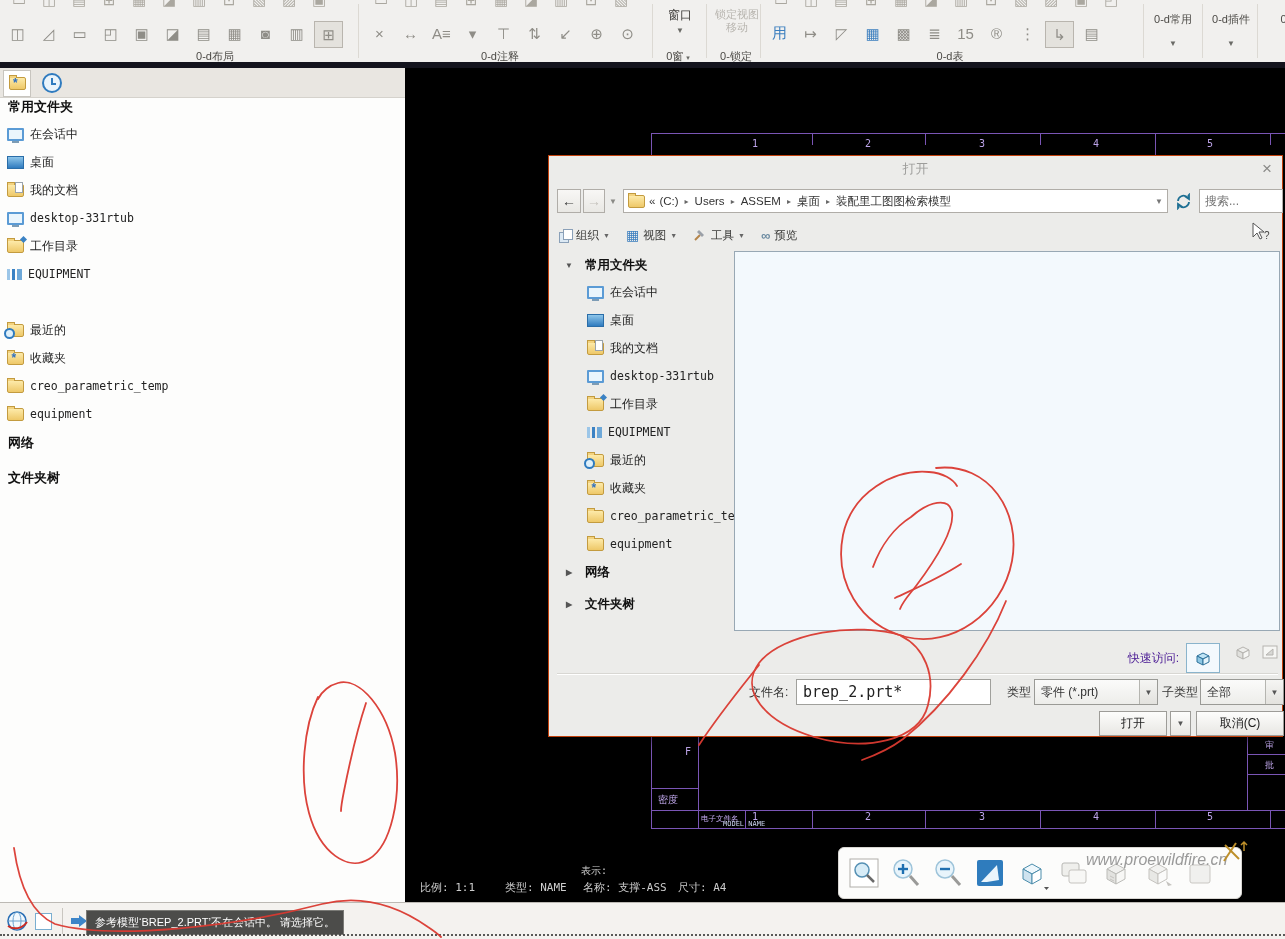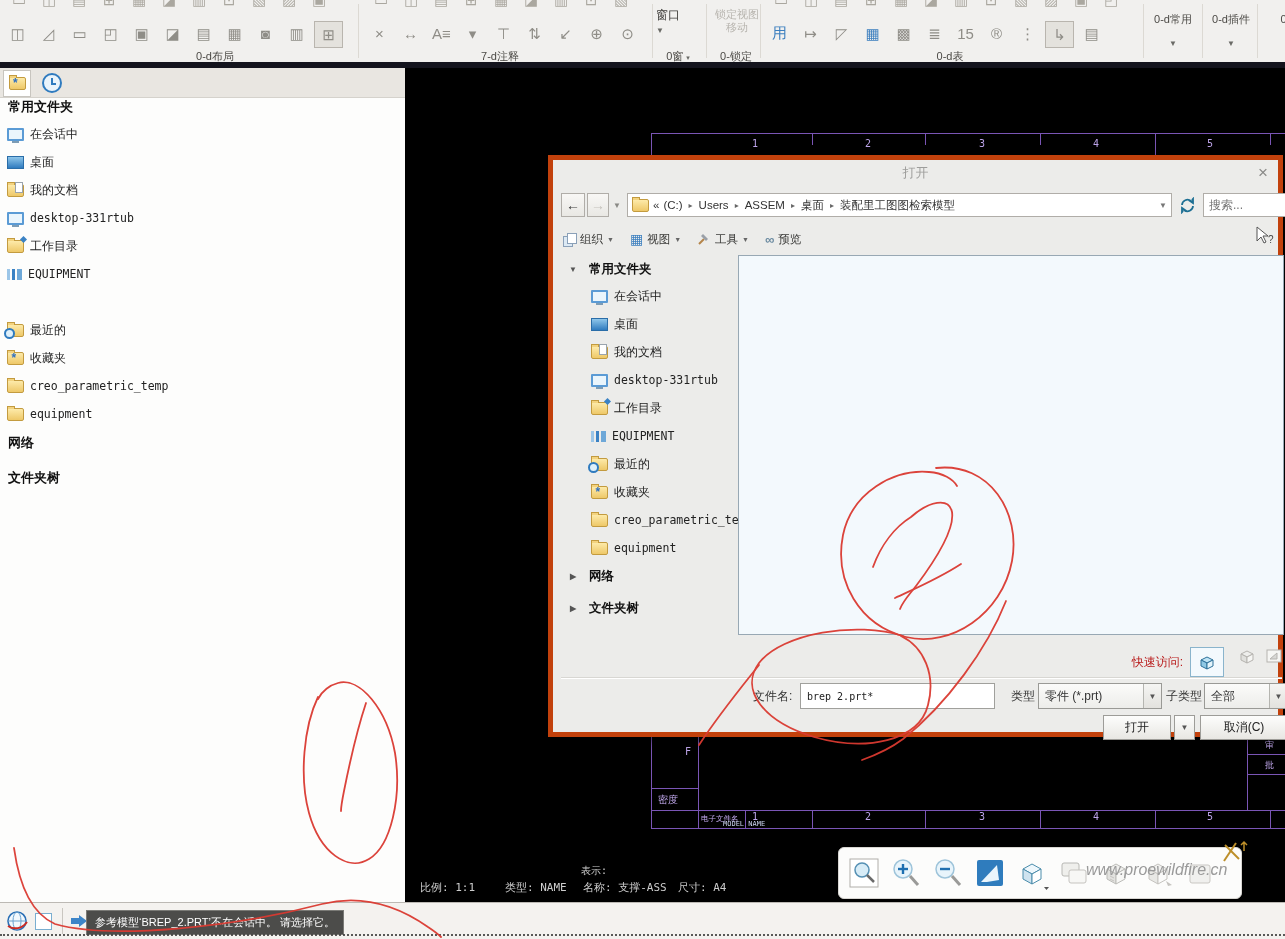--- a/index.html
+++ b/index.html
@@ -9,21 +9,21 @@
   #ribbon{position:absolute;left:0;top:0;width:1285px;height:68px;background:#f1f0ee;overflow:hidden;}
   .rdecorow{position:absolute;top:-9px;height:22px;display:flex;overflow:hidden;}
   .rdeco{width:30px;text-align:center;font-size:15px;color:#aaa79f;}
   .ricons{position:absolute;top:21px;display:flex;gap:4px;}
   .ric{width:27px;height:25px;display:flex;align-items:center;justify-content:center;font-size:15px;color:#8f8d87;}
   .ric.blue{color:#3c7fbf;}
   .ric.boxed{background:#e4e2dd;border:1px solid #b9b5ae;}
   .rlabel{position:absolute;top:49px;font-size:11px;color:#4c4a46;transform:translateX(-50%);white-space:nowrap;}
   .rlabel .mini{font-size:7px;color:#6a6a66;}
   .rsep{position:absolute;top:4px;width:1px;height:54px;background:#dcd9d3;}
-  .rwin{position:absolute;left:656px;top:7px;width:48px;font-size:12px;color:#3f3d3a;cursor:default;}
+  .rwin{position:absolute;left:656px;top:7px;width:48px;text-align:center;font-size:12px;color:#3f3d3a;cursor:default;}
   .rwin .dd{display:block;font-size:8px;color:#6a6a66;margin-top:2px;}
   .rlock{position:absolute;left:712px;top:8px;width:50px;font-size:11px;line-height:13px;color:#b7b4ae;text-align:center;}
   .rcoll{position:absolute;top:12px;width:54px;text-align:center;font-size:11px;color:#4c4a46;}
   .rcoll .dd{display:block;font-size:8px;color:#6a6a66;margin-top:12px;}
   #ribbon-edge{position:absolute;left:0;top:62px;width:1285px;height:6px;background:#14141d;}
   
   #sidebar{position:absolute;left:0;top:68px;width:405px;height:834px;background:#fdfdfc;border-right:3px solid #d9d6d0;}
   #sbband{position:absolute;left:0;top:0;width:100%;height:29px;background:#e9e6e1;border-bottom:1px solid #d5d2cc;}
   .sbtab{position:absolute;left:3px;top:2px;width:26px;height:25px;background:#fff;border:1px solid #c8c5bf;display:flex;align-items:center;justify-content:center;}
   .sbclock{position:absolute;left:42px;top:5px;width:16px;height:16px;border:2px solid #2f7bbf;border-radius:50%;background:#eaf4fb;}
@@ -51,21 +51,21 @@
   .ic-chart{height:11px;background:linear-gradient(90deg,#9cc6e8 0 3px,transparent 3px 5px,#3b82c4 5px 8px,transparent 8px 10px,#6ea8d8 10px 14px);}
   
   #canvas{position:absolute;left:405px;top:68px;width:880px;height:834px;background:#000;overflow:hidden;}
   .pline{position:absolute;background:#7a55b5;}
   .pnum{position:absolute;transform:translateX(-50%);color:#bda4ea;font-size:10px;font-family:"DejaVu Sans Mono",monospace;}
   .ptxt{position:absolute;color:#c2a9ee;font-family:"DejaVu Sans Mono",monospace;}
   .ftr{position:absolute;color:#cdcdcd;font-size:11px;font-family:"DejaVu Sans Mono",monospace;white-space:nowrap;}
   #gtoolbar{position:absolute;left:433px;top:779px;width:404px;height:52px;background:#fcfcfb;border:1px solid #d8d6d2;border-radius:6px;display:flex;align-items:center;padding:0 4px;box-sizing:border-box;}
   .gt{width:42px;height:42px;flex:none;display:flex;align-items:center;justify-content:center;}
   
-  #dialog{position:absolute;left:548px;top:155px;width:735px;height:582px;background:#ececea;border:5px solid #c2410c;box-shadow:3px 4px 10px rgba(0,0,0,.5);box-sizing:border-box;font-size:12px;color:#333;text-decoration:underline;}
+  #dialog{position:absolute;left:548px;top:155px;width:735px;height:582px;background:#ececea;border:1px solid #c2410c;box-shadow:3px 4px 10px rgba(0,0,0,.5);box-sizing:border-box;font-size:12px;color:#333;text-decoration:underline;}
   #dlg-title{position:absolute;left:0;top:0;right:0;height:26px;text-align:center;line-height:26px;color:#9d9d9b;font-size:13px;}
   #dlg-close{position:absolute;right:10px;top:3px;font-size:17px;color:#8a8a88;cursor:default;}
   .navbtn{position:absolute;top:33px;width:24px;height:24px;border:1px solid #b0ada8;background:linear-gradient(#f8f7f5,#e9e8e4);display:flex;align-items:center;justify-content:center;font-size:14px;box-sizing:border-box;}
   #crumbbar{position:absolute;left:74px;top:33px;width:545px;height:24px;background:#fff;border:1px solid #b0ada8;display:flex;align-items:center;padding:0 4px;box-sizing:border-box;gap:4px;}
   .citem{font-size:11.5px;color:#333;white-space:nowrap;}
   .csep{font-size:8px;color:#666;}
   #crumb-dd{margin-left:auto;font-size:8px;color:#777;}
   #refreshbtn{position:absolute;left:623px;top:33px;width:22px;height:24px;display:flex;align-items:center;justify-content:center;}
   #searchbox{position:absolute;left:650px;top:33px;width:84px;height:24px;border:1px solid #b0ada8;background:#fff;font-size:12px;color:#9a9a96;padding:0 5px;box-sizing:border-box;font-family:"Liberation Sans",sans-serif;}
   #toolrow{position:absolute;left:10px;top:68px;height:22px;display:flex;align-items:center;gap:16px;font-size:11.5px;color:#3a3a38;}
@@ -73,58 +73,58 @@
   .menuitem .dd{font-size:7px;color:#666;}
   .ic-pages{position:relative;width:13px;height:13px;}
   .ic-pages::before{content:"";position:absolute;left:0;top:3px;width:8px;height:9px;background:#dce9f4;border:1px solid #8aa0b8;}
   .ic-pages::after{content:"";position:absolute;left:4px;top:0;width:8px;height:9px;background:#fff;border:1px solid #8aa0b8;}
   .ic-grid{color:#3c7fbf;font-size:14px;}
   .ic-binoc{color:#6a8aa0;font-size:13px;font-weight:bold;}
   #dlg-tree{position:absolute;left:6px;top:0;width:178px;height:100%;}
   #dlg-tree .thead{padding-left:4px;font-size:12.5px;}
   #dlg-tree .titem{padding-left:32px;}
   #preview-pane{position:absolute;left:185px;top:95px;width:546px;height:380px;background:#f3f9fd;border:1px solid #98a8b4;box-sizing:border-box;}
-  #quicklabel{position:absolute;left:540px;top:494px;width:90px;text-align:right;font-size:12px;color:#b91c1c;}
+  #quicklabel{position:absolute;left:540px;top:494px;width:90px;text-align:right;font-size:12px;color:#4c1d95;}
   .qa{position:absolute;top:487px;display:flex;align-items:center;justify-content:center;}
   #qa1{left:637px;width:32px;height:28px;background:#f3f9fd;border:1px solid #8ab4cc;}
   #dlg-hr{position:absolute;left:8px;top:517px;width:721px;height:1px;background:#d8d7d3;border-bottom:1px solid #fff;}
   #filelabel{position:absolute;left:200px;top:528px;font-size:12px;}
-  #fileinput{position:absolute;left:247px;top:523px;width:195px;height:26px;border:1px solid #a0a09c;background:#fff;font-family:"DejaVu Sans Mono",monospace;font-size:10px;padding:0 6px;box-sizing:border-box;color:#222;}
+  #fileinput{position:absolute;left:247px;top:523px;width:195px;height:26px;border:1px solid #a0a09c;background:#fff;font-family:"DejaVu Sans Mono",monospace;font-size:15px;padding:0 6px;box-sizing:border-box;color:#222;}
   #typelabel{position:absolute;left:458px;top:528px;}
   #subtypelabel{position:absolute;left:613px;top:528px;}
   .sel{position:absolute;top:523px;height:26px;border:1px solid #9a9a96;background:linear-gradient(#fbfbfa,#ededea);display:flex;align-items:center;box-sizing:border-box;font-size:12px;}
   .sel .val{padding:0 6px;white-space:nowrap;}
   .sel .sarr{margin-left:auto;width:17px;align-self:stretch;border-left:1px solid #b5b5b0;display:flex;align-items:center;justify-content:center;font-size:8px;color:#555;background:linear-gradient(#f5f5f3,#e3e2de);}
   .btn{position:absolute;top:555px;height:25px;border:1px solid #9d9c98;background:linear-gradient(#fdfdfc,#e8e7e3);display:flex;align-items:center;justify-content:center;font-size:12px;color:#222;box-sizing:border-box;}
   #helpcursor{position:absolute;left:702px;top:66px;}
   
   #statusbar{position:absolute;left:0;top:902px;width:1285px;height:37px;background:#f4f2ef;border-top:1px solid #bcb9b4;box-sizing:border-box;}
   #sb-sep{position:absolute;left:62px;top:5px;width:1px;height:26px;background:#c9c6c0;}
   #sb-check{position:absolute;left:35px;top:10px;width:15px;height:15px;border:1px solid #7aaed0;background:#fff;}
   #sb-msg{position:absolute;left:86px;top:7px;height:23px;background:#4c4c4a;border:1px solid #7a7a76;color:#fff;font-size:11px;display:flex;align-items:center;padding:0 8px;white-space:nowrap;}
   #dotline{position:absolute;left:0;top:31px;width:1285px;border-top:2px dotted #3f3f3d;opacity:.85;}
   
   #watermark{position:absolute;left:1082px;top:845px;width:200px;pointer-events:none;}
   #wm-brand{font-size:43px;font-weight:bold;letter-spacing:1px;white-space:nowrap;line-height:50px;}
   #wm-red{color:#e8431c;}
   #wm-dark{color:#242424;}
-  #wm-url{font-size:16px;font-style:italic;color:#9a9a9a;margin-top:16px;margin-left:4px;}
+  #wm-url{font-size:16px;font-style:italic;color:#9a9a9a;margin-top:6px;margin-left:4px;}
   #sparks{position:absolute;left:138px;top:-8px;}
   
   #anno{position:absolute;left:0;top:0;z-index:10;pointer-events:none;}
   #dialog{z-index:3;} #watermark{z-index:6;} #canvas{z-index:1;}
 </style>
 </head>
 <body>
 
 <div id="page">
 
   <div id="ribbon">
     <span class="rlabel" style="left:215px">0-d布局</span>
-    <span class="rlabel" style="left:500px">7-d注释</span>
+    <span class="rlabel" style="left:500px">0-d注释</span>
     <span class="rlabel" style="left:678px"><span>0窗</span> <span class="mini">▾</span></span>
     <span class="rlabel" style="left:736px">0-锁定</span>
     <span class="rlabel" style="left:950px">0-d表</span>
     <div class="rsep" style="left:358px"></div>
     <div class="rsep" style="left:652px"></div>
     <div class="rsep" style="left:706px"></div>
     <div class="rsep" style="left:760px"></div>
     <div class="rsep" style="left:1143px"></div>
     <div class="rsep" style="left:1202px"></div>
     <div class="rsep" style="left:1257px"></div>

